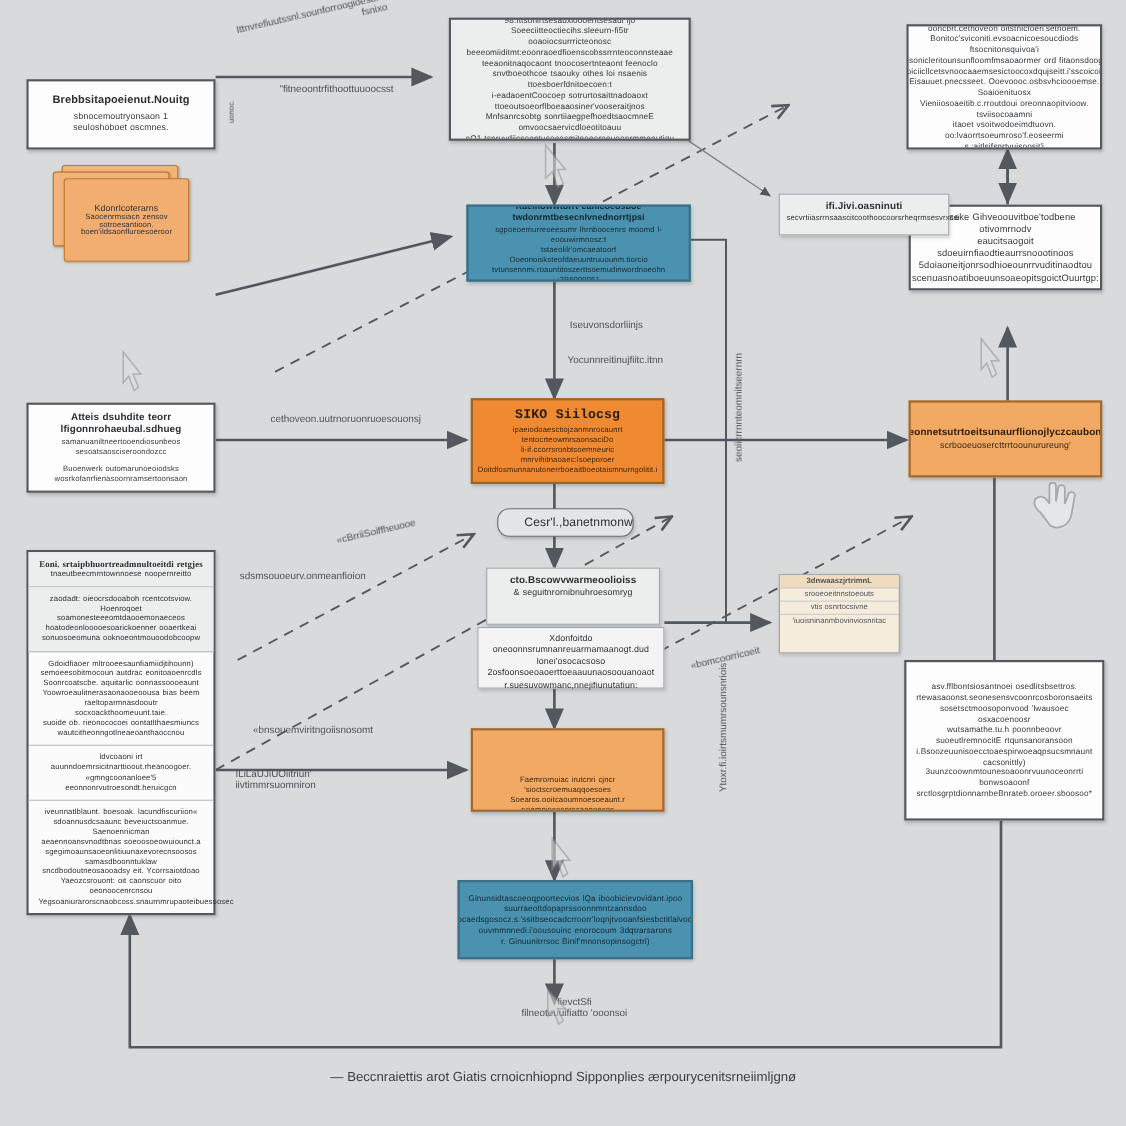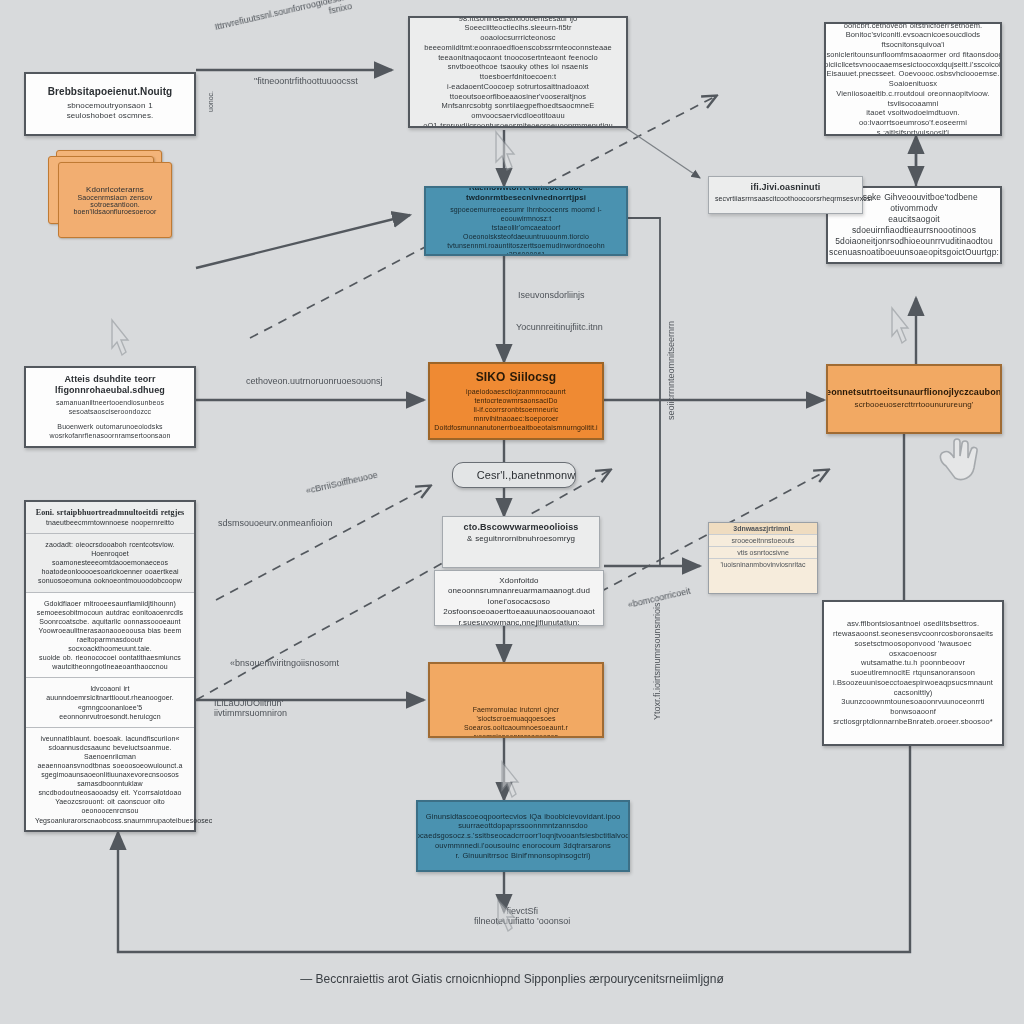--- a/index.html
+++ b/index.html
@@ -253,21 +253,21 @@
 
   <div class="node blue" style="left:424px;top:186px;width:204px;height:70px;font-size:8px;">
     <div class="ttl pt">Raeihowwtorrt canicoeosboe  twdonrmtbesecnlvnednorrtjpsi</div>
     <div class="bdy pt" style="white-space:pre-line;font-size:7px;">sgpoeoemurreoeesumr   lhrnboocenrs  moomd  l-eoouwirmnosz:t
 tstaeolilr'omcaeatoorf  Ooeonoisksteofdaeuuntruuounm.tiorcio
 tvtunsennmi.roauntitoszerttsoemudinwordnoeohn
 :2B6000061</div>
   </div>
 
   <div class="node orange" style="left:428px;top:362px;width:176px;height:78px;font-size:8px;">
-    <div class="ttl pt" style="font-size:12px;">SIKO Siilocsg</div>
+    <div class="ttl pt" style="font-size:12px;font-family:Liberation Mono, monospace;">SIKO Siilocsg</div>
     <div class="bdy pt" style="white-space:pre-line;font-size:7px;">ipaeiodoaesctiojzanmnrocaunrt tentocrteowmrsaonsaciDo
 li-if.ccorrsronbtsoemneuric mnrvihitnaoaec:lsoeporoer
 Doitdfosmunnanutonerrboeaitboeotaismnurngolitit.i</div>
   </div>
 
   <div class="banner" style="left:442px;top:516px;width:158px;height:52px;">
     <div class="pt" style="font-weight:bold;">cto.Bscowvwarmeoolioiss</div>
     <div class="pt" style="font-size:8px;">&amp;  seguitnrornibnuhroesomryg</div>
   </div>
   <div class="banner" style="left:434px;top:570px;width:170px;height:56px;background:#f4f4f4;">

